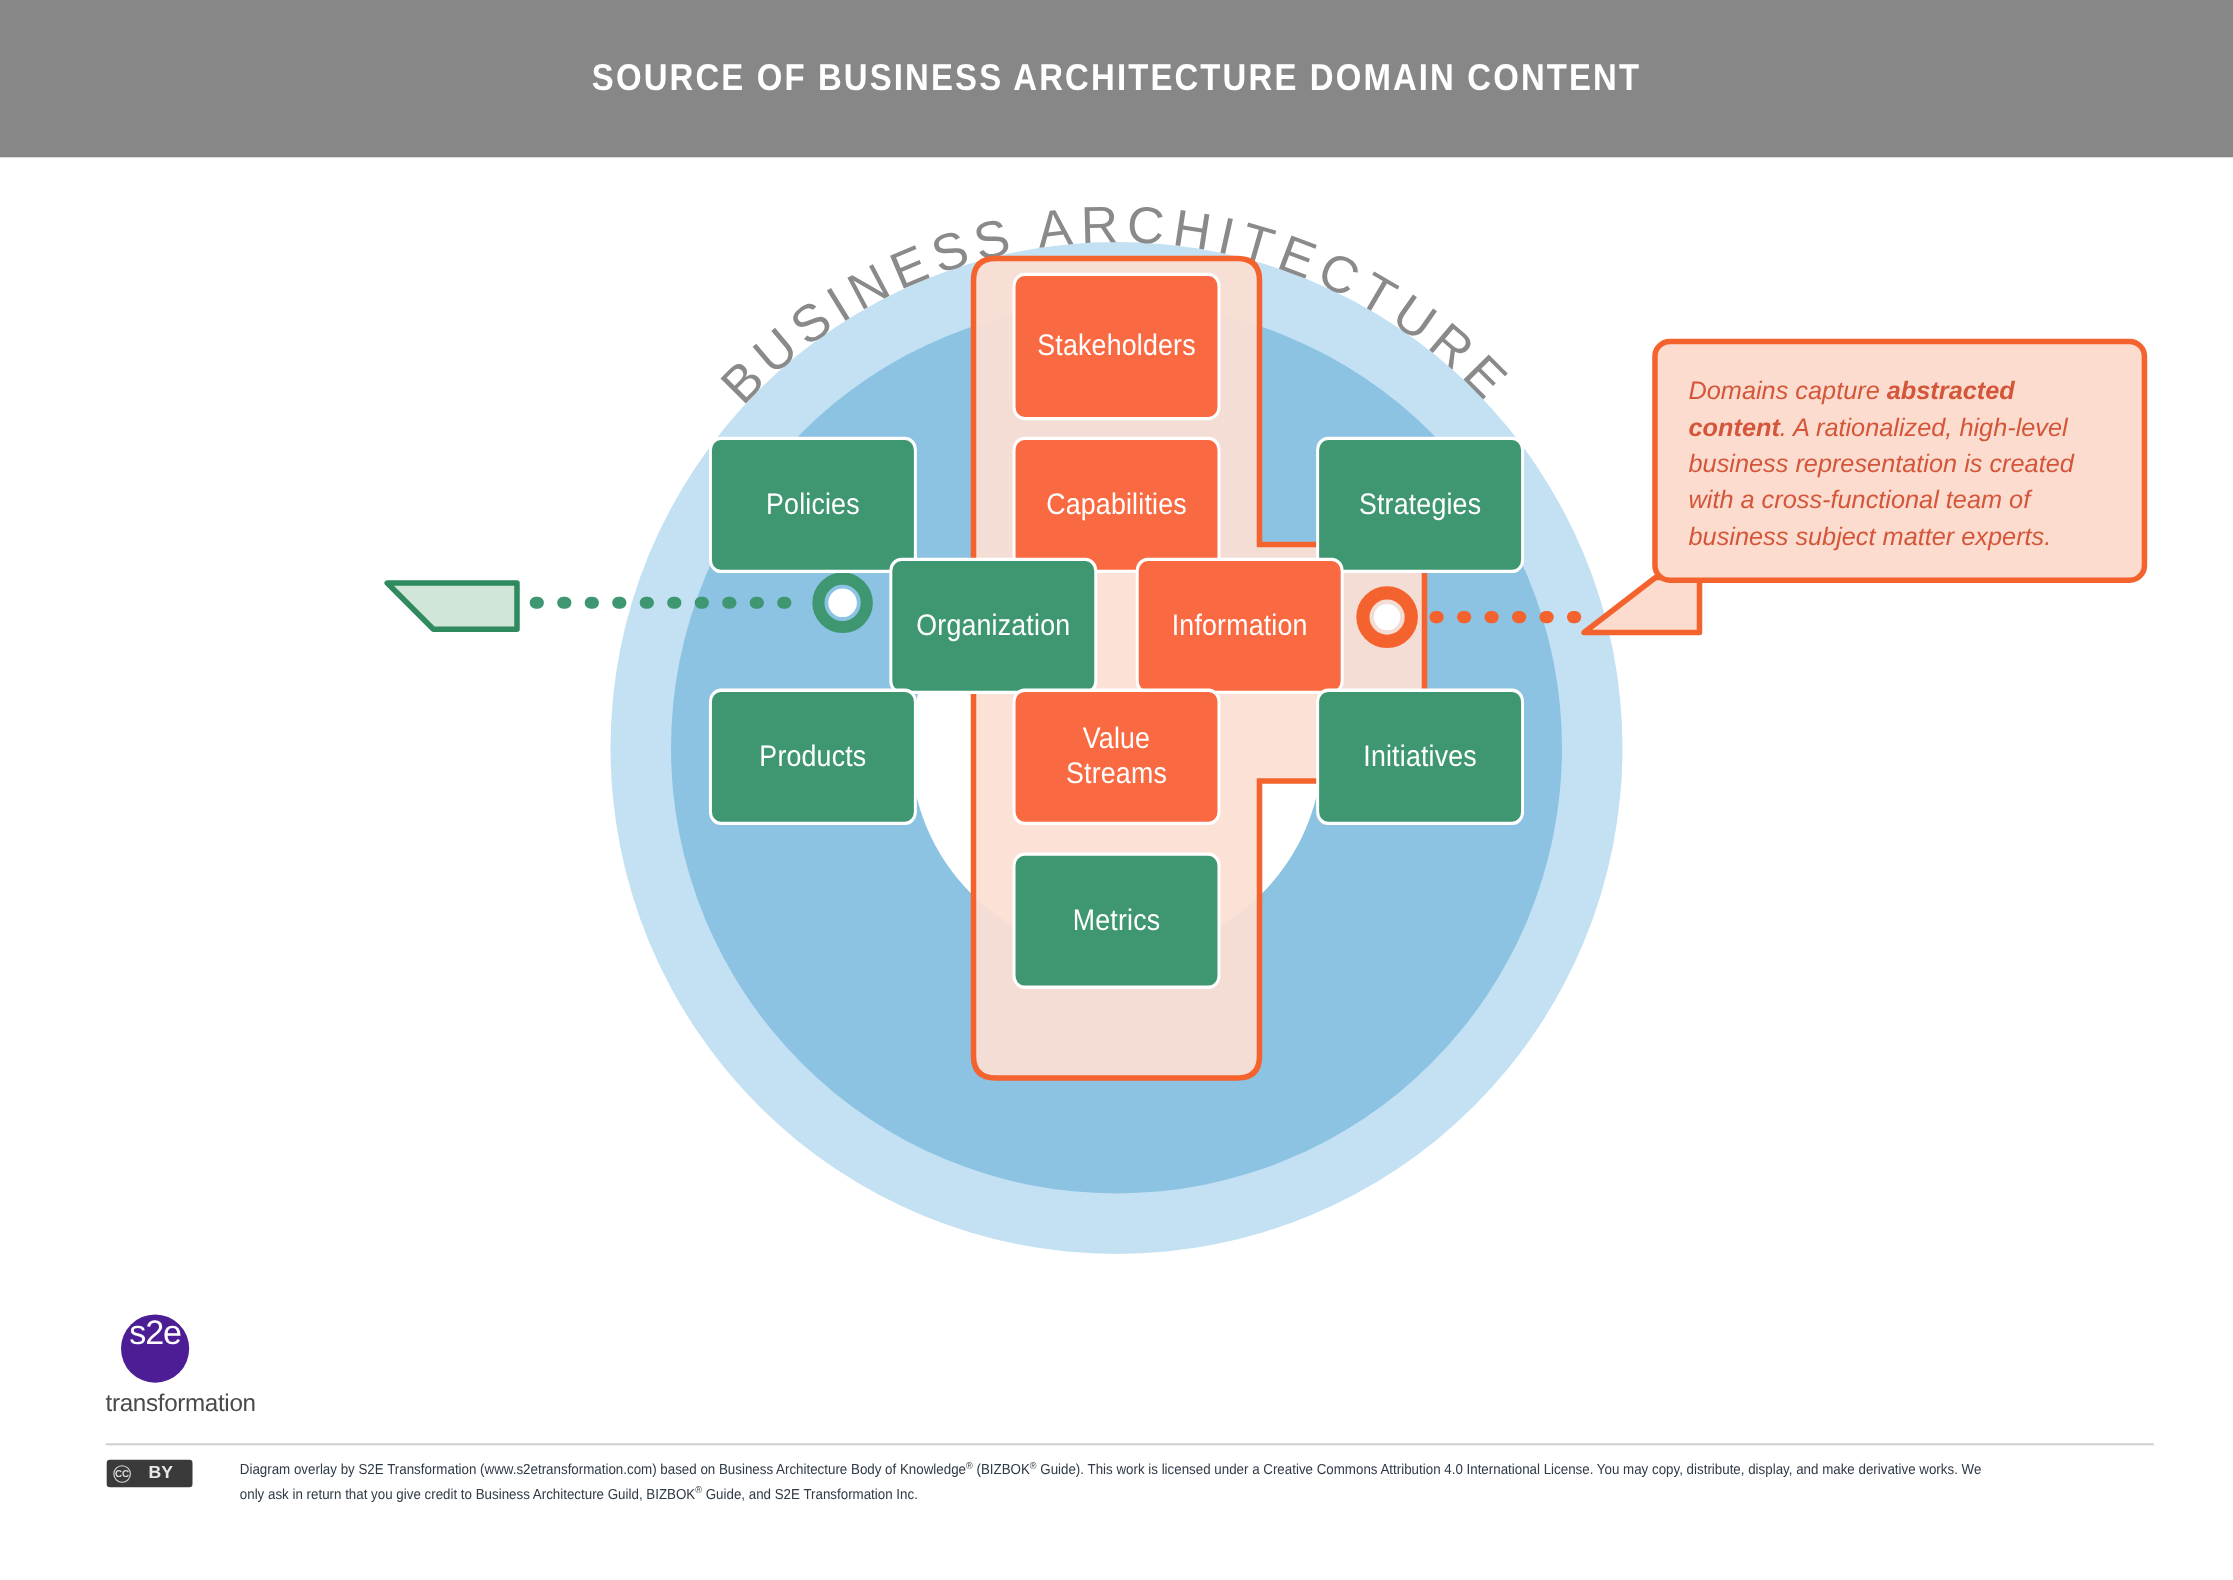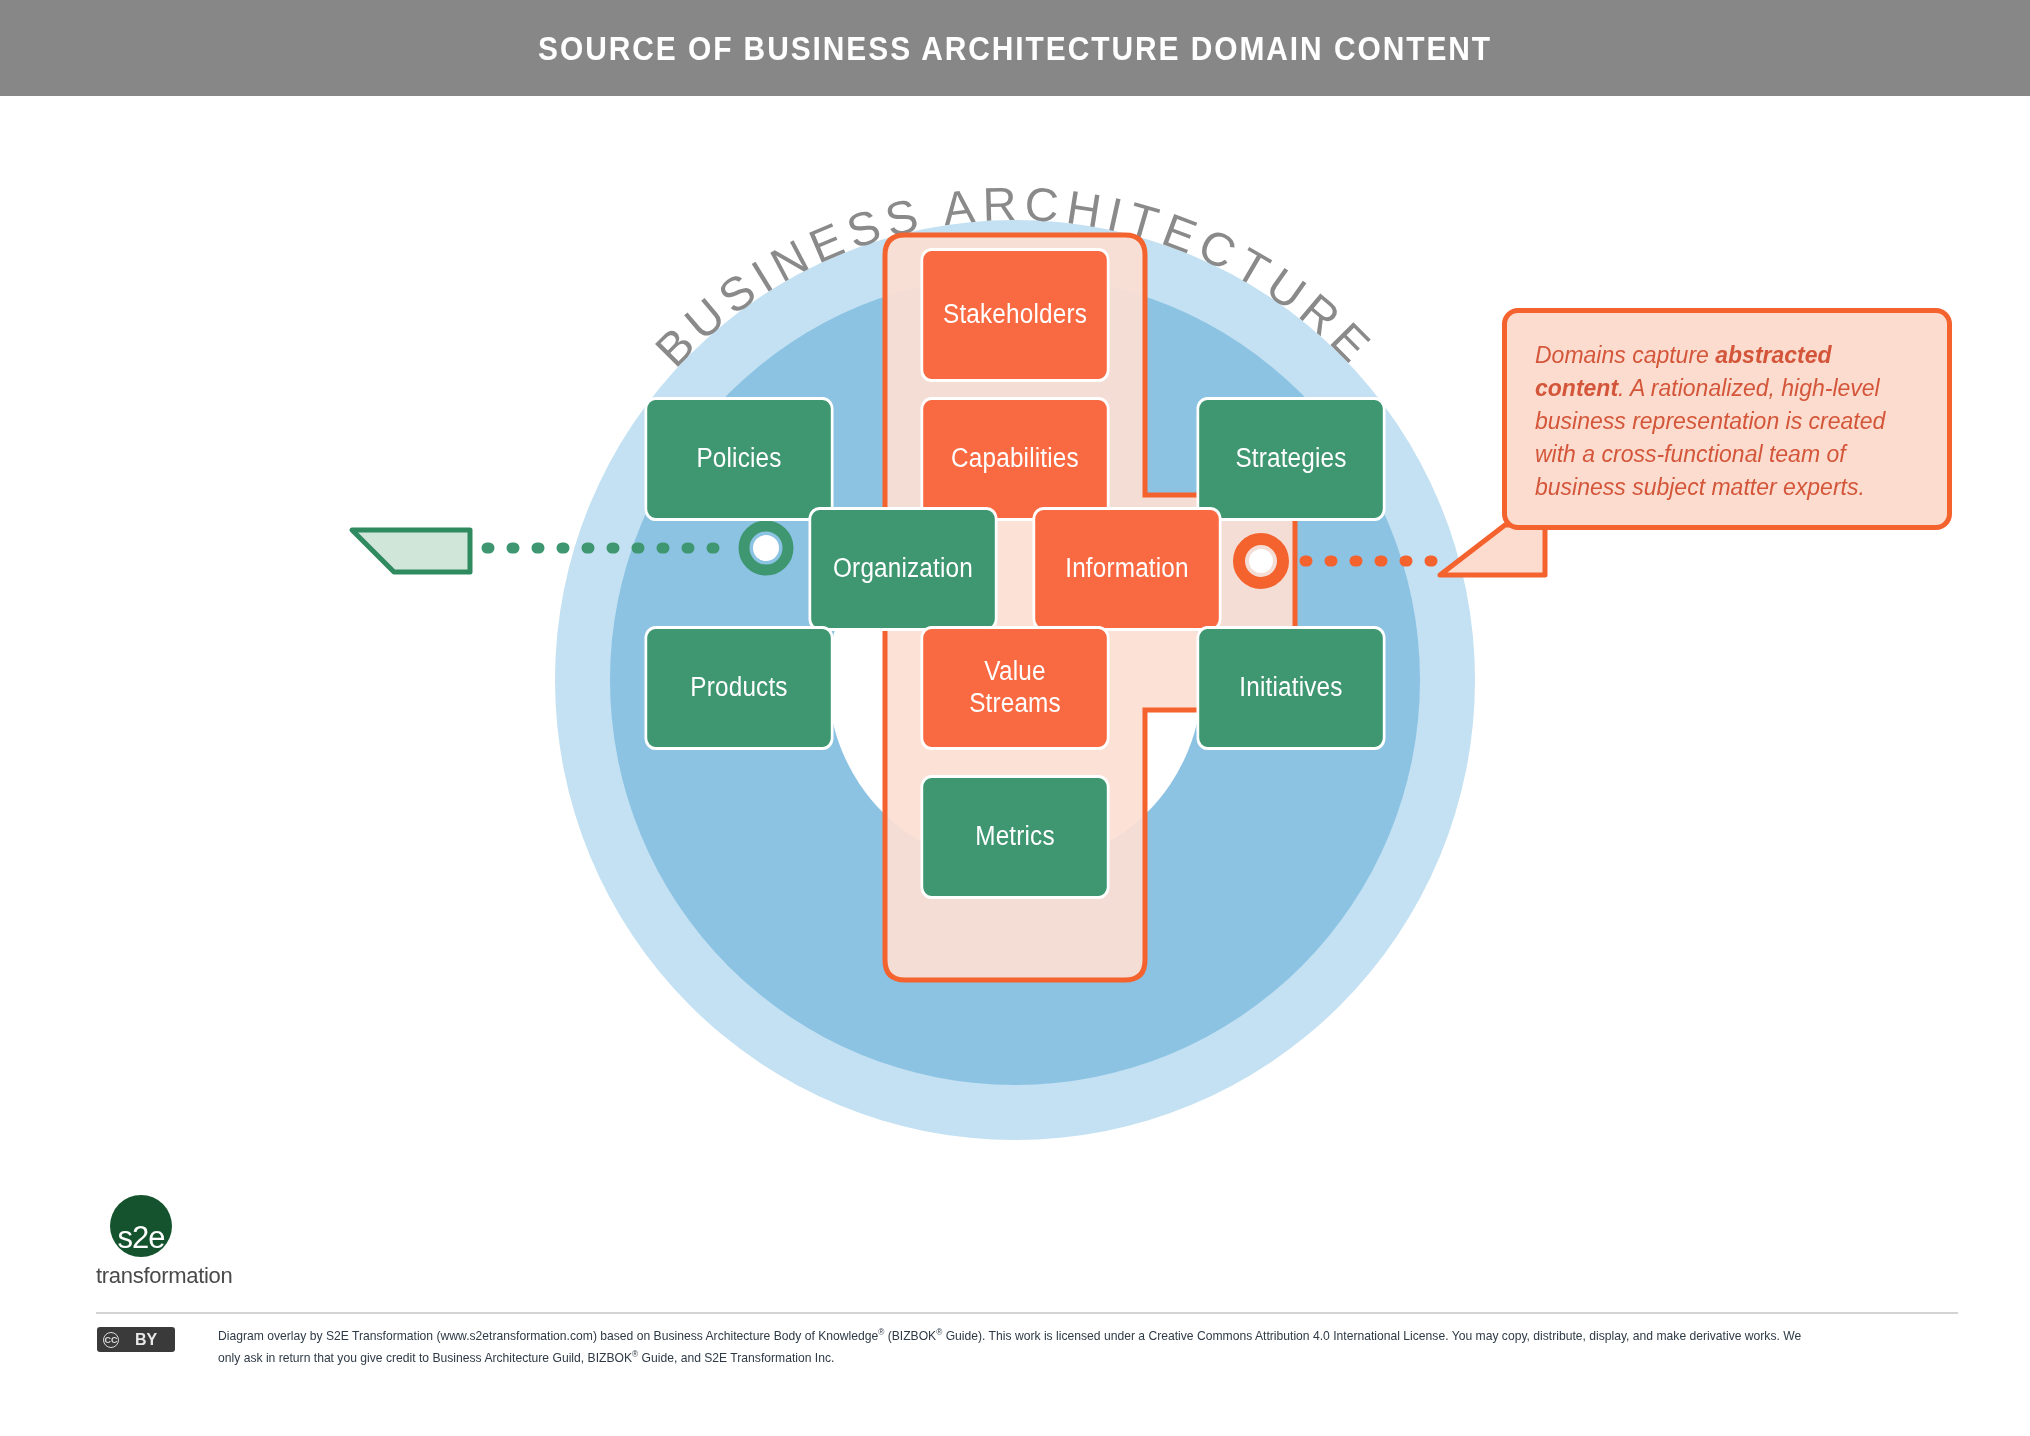--- a/index.html
+++ b/index.html
@@ -6,21 +6,21 @@
   html, body {
     width: 2030px; height: 1436px;
     background: #ffffff;
     font-family: "Liberation Sans", sans-serif;
     overflow: hidden;
   }
   #root { position: relative; width: 2030px; height: 1436px; background:#fff; }
 
   
   .header {
-    position: absolute; left:0; top:0; width:2030px; height:96px;
+    position: absolute; left:0; top:0; width:2030px; height:143px;
     background:#878787;
     display:flex; align-items:center; justify-content:center;
   }
   .header-title {
     color:#ffffff;
     font-size:34px;
     font-weight:bold;
     letter-spacing:2.2px;
     text-transform:uppercase;
     font-family:"Liberation Sans", sans-serif;
@@ -63,21 +63,21 @@
     background:#cfe6d8; border:5px solid #2f8a60; color:#2f7d5c;
   }
   .callout.orange {
     background:#fcdcce; border:5px solid #f4622e; color:#d4563a;
   }
 
   
   .logo-wrap { position:absolute; left:96px; top:1195px; width:200px; }
   .logo-circle {
     width:62px; height:62px; border-radius:50%;
-    background:#14532d; display:flex; align-items:flex-end; justify-content:center;
+    background:#4c1d95; display:flex; align-items:flex-start; justify-content:center;
     margin-left:14px;
   }
   .logo-circle span {
     color:#ffffff; font-size:31px; font-weight:400; letter-spacing:-1px;
     font-family:"Liberation Sans", sans-serif; transform:translateY(-1px);
   }
   .logo-word {
     margin-top:6px; color:#4a4a4a; font-size:22px; letter-spacing:-0.3px;
     font-family:"Liberation Sans", sans-serif;
   }

